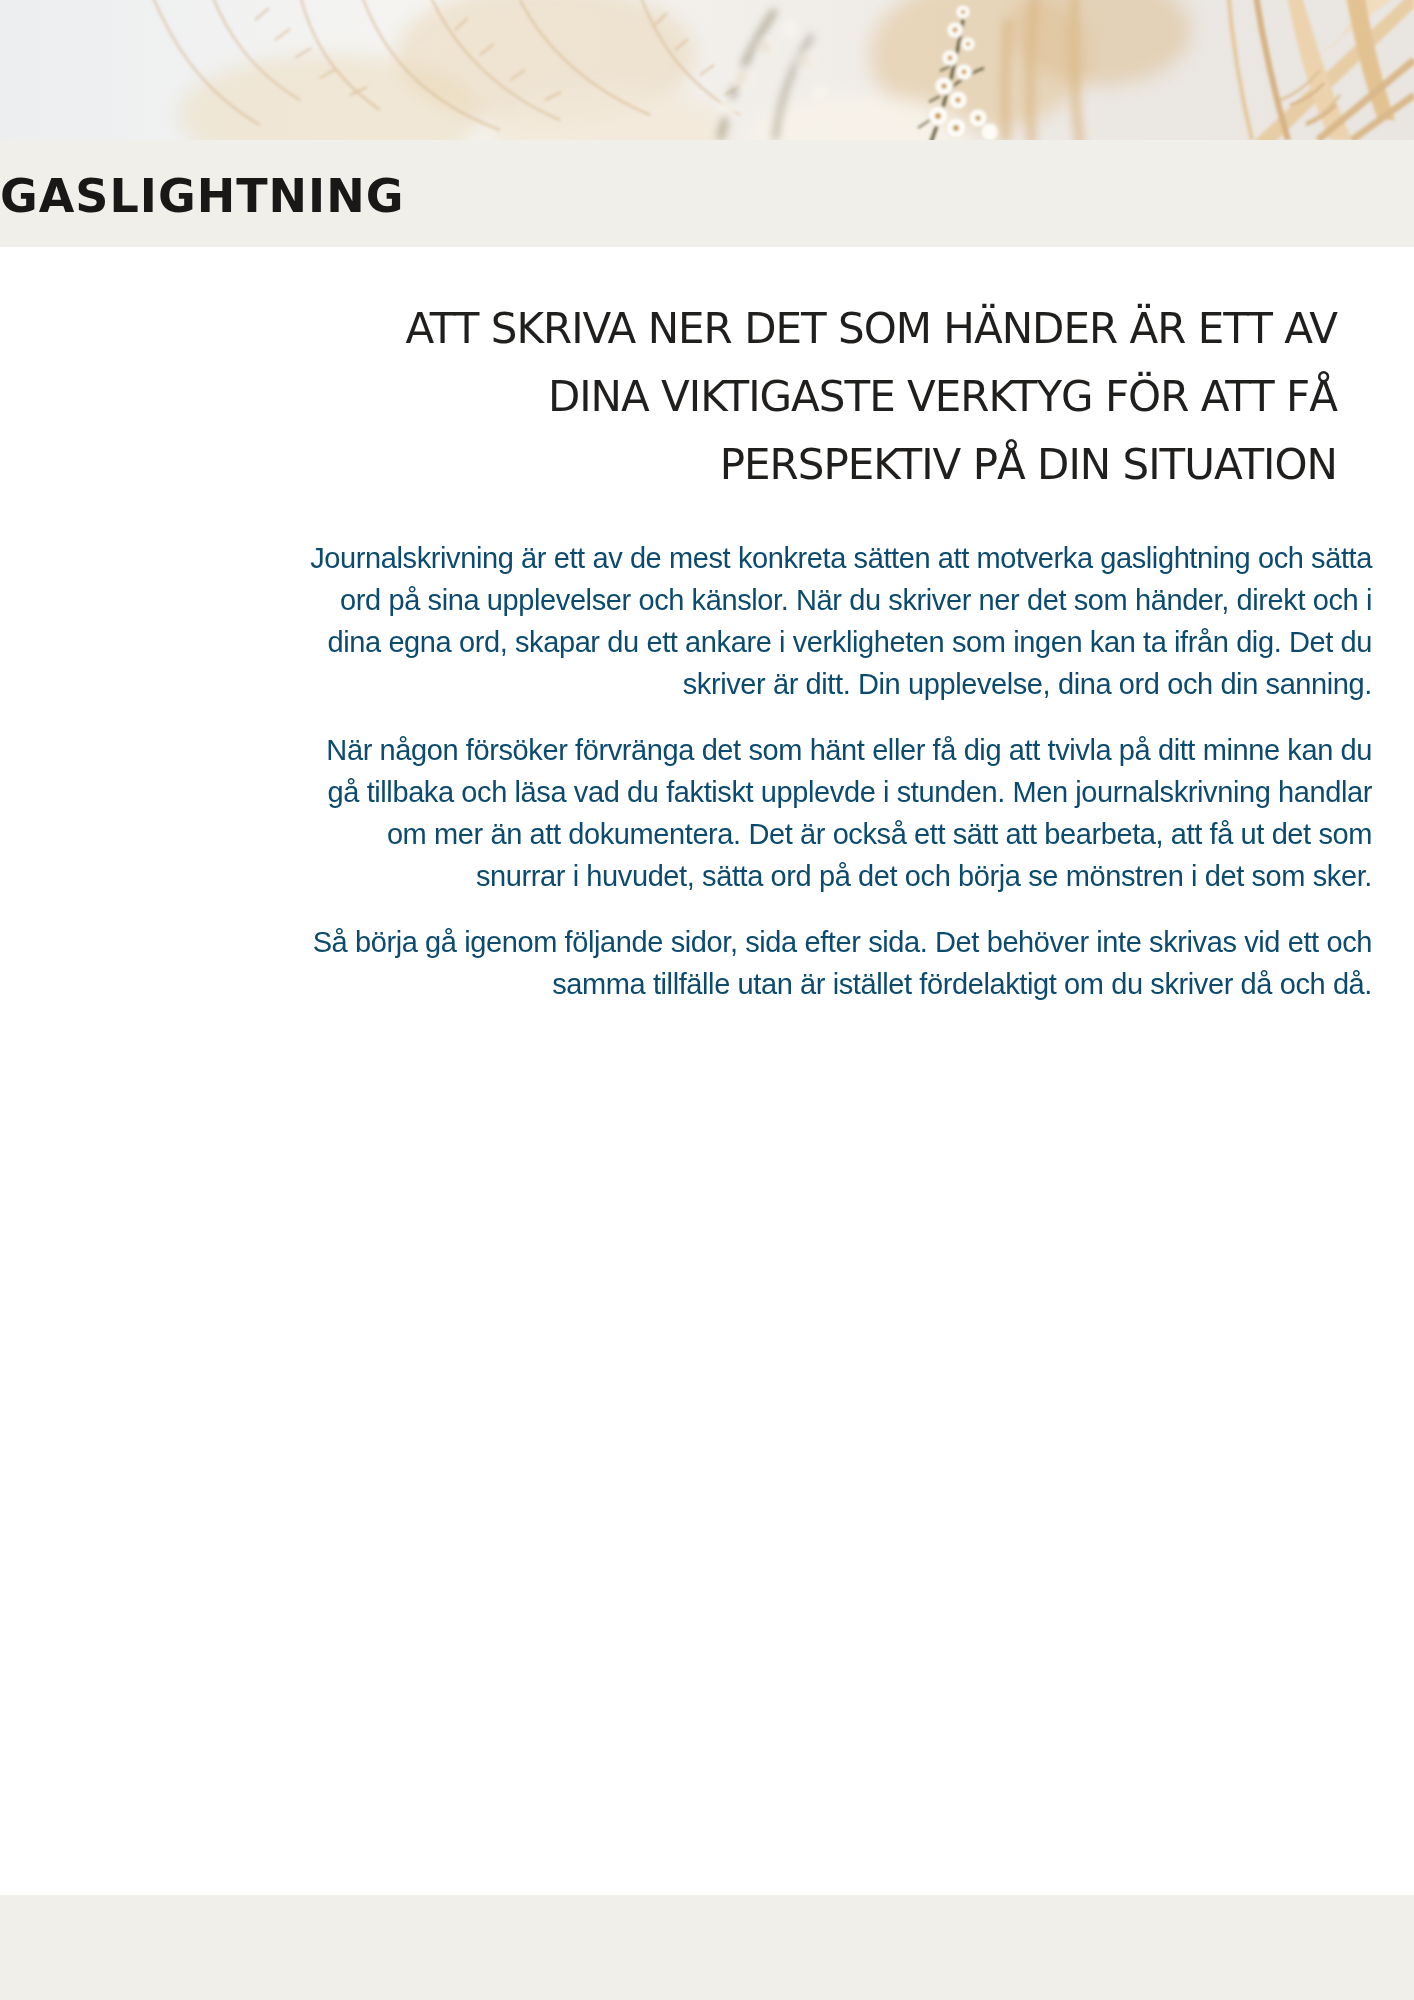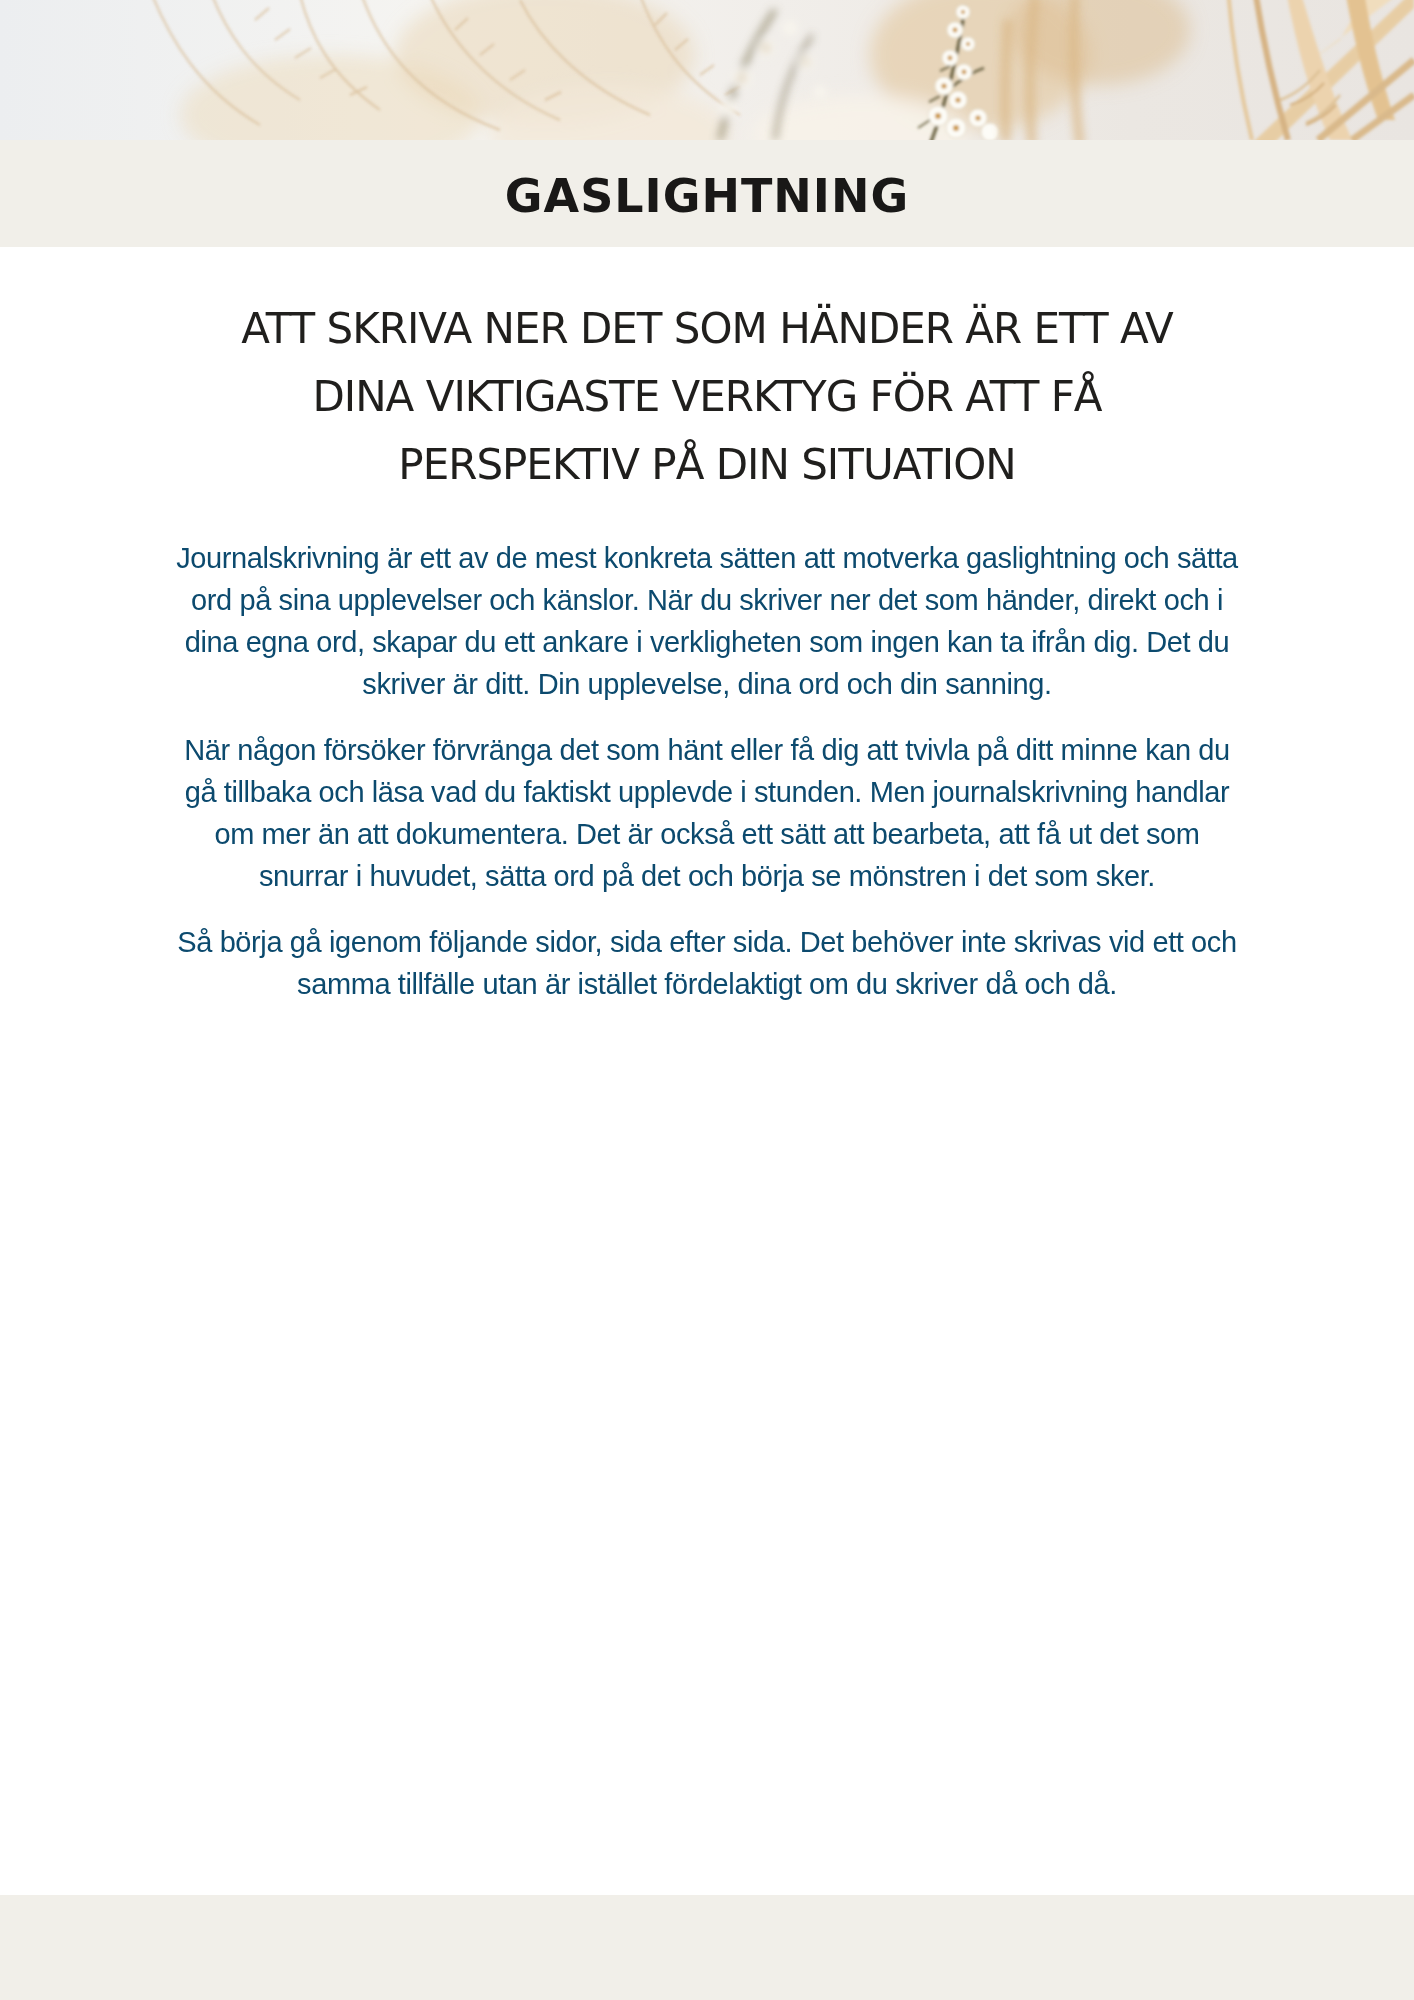--- a/index.html
+++ b/index.html
@@ -16,33 +16,33 @@
     display: block;
     width: 1414px;
     height: 140px;
   }
   .title-band {
     width: 100%;
     height: 107px;
     background: #f1efe9;
     display: flex;
     align-items: center;
-    justify-content: center;
+    justify-content: flex-start;
   }
   .page-title {
     margin: 0;
     font-family: "DejaVu Sans", "Liberation Sans", sans-serif;
     font-weight: 700;
     font-size: 46px;
     letter-spacing: 1px;
     color: #191817;
     padding-top: 4px;
   }
   .article {
-    text-align: center;
+    text-align: right;
   }
   .article-heading {
     margin: 48px auto 0 auto;
     max-width: 1260px;
     font-family: "DejaVu Sans", "Liberation Sans", sans-serif;
     font-weight: 400;
     font-size: 42px;
     line-height: 68px;
     letter-spacing: -1px;
     color: #201f1d;

